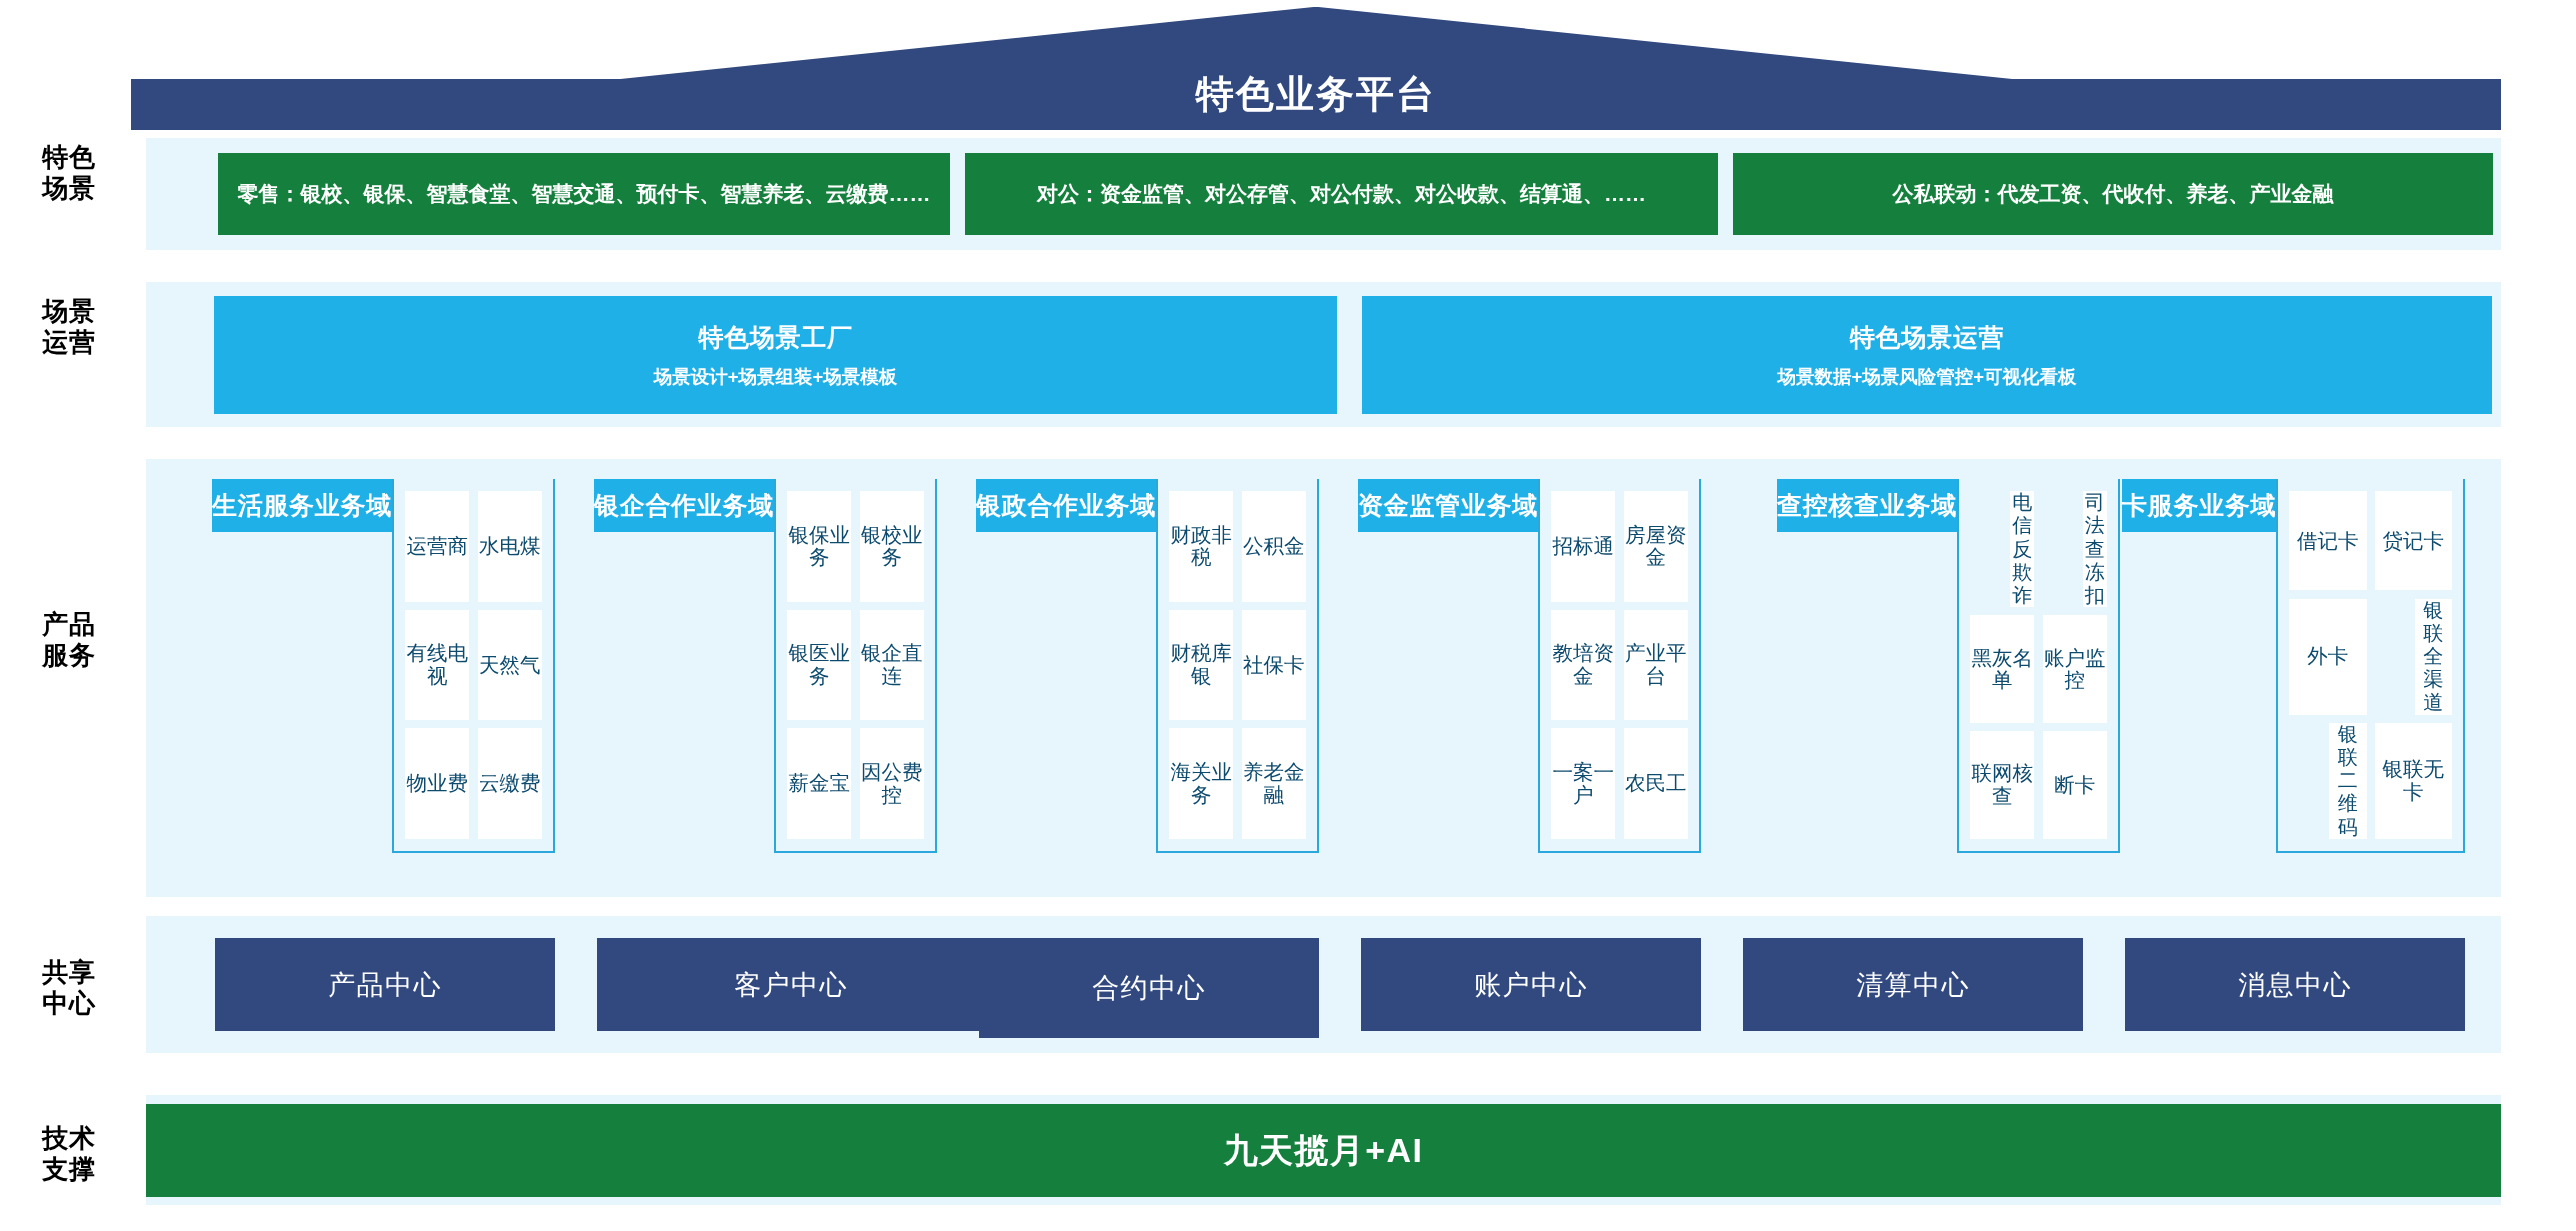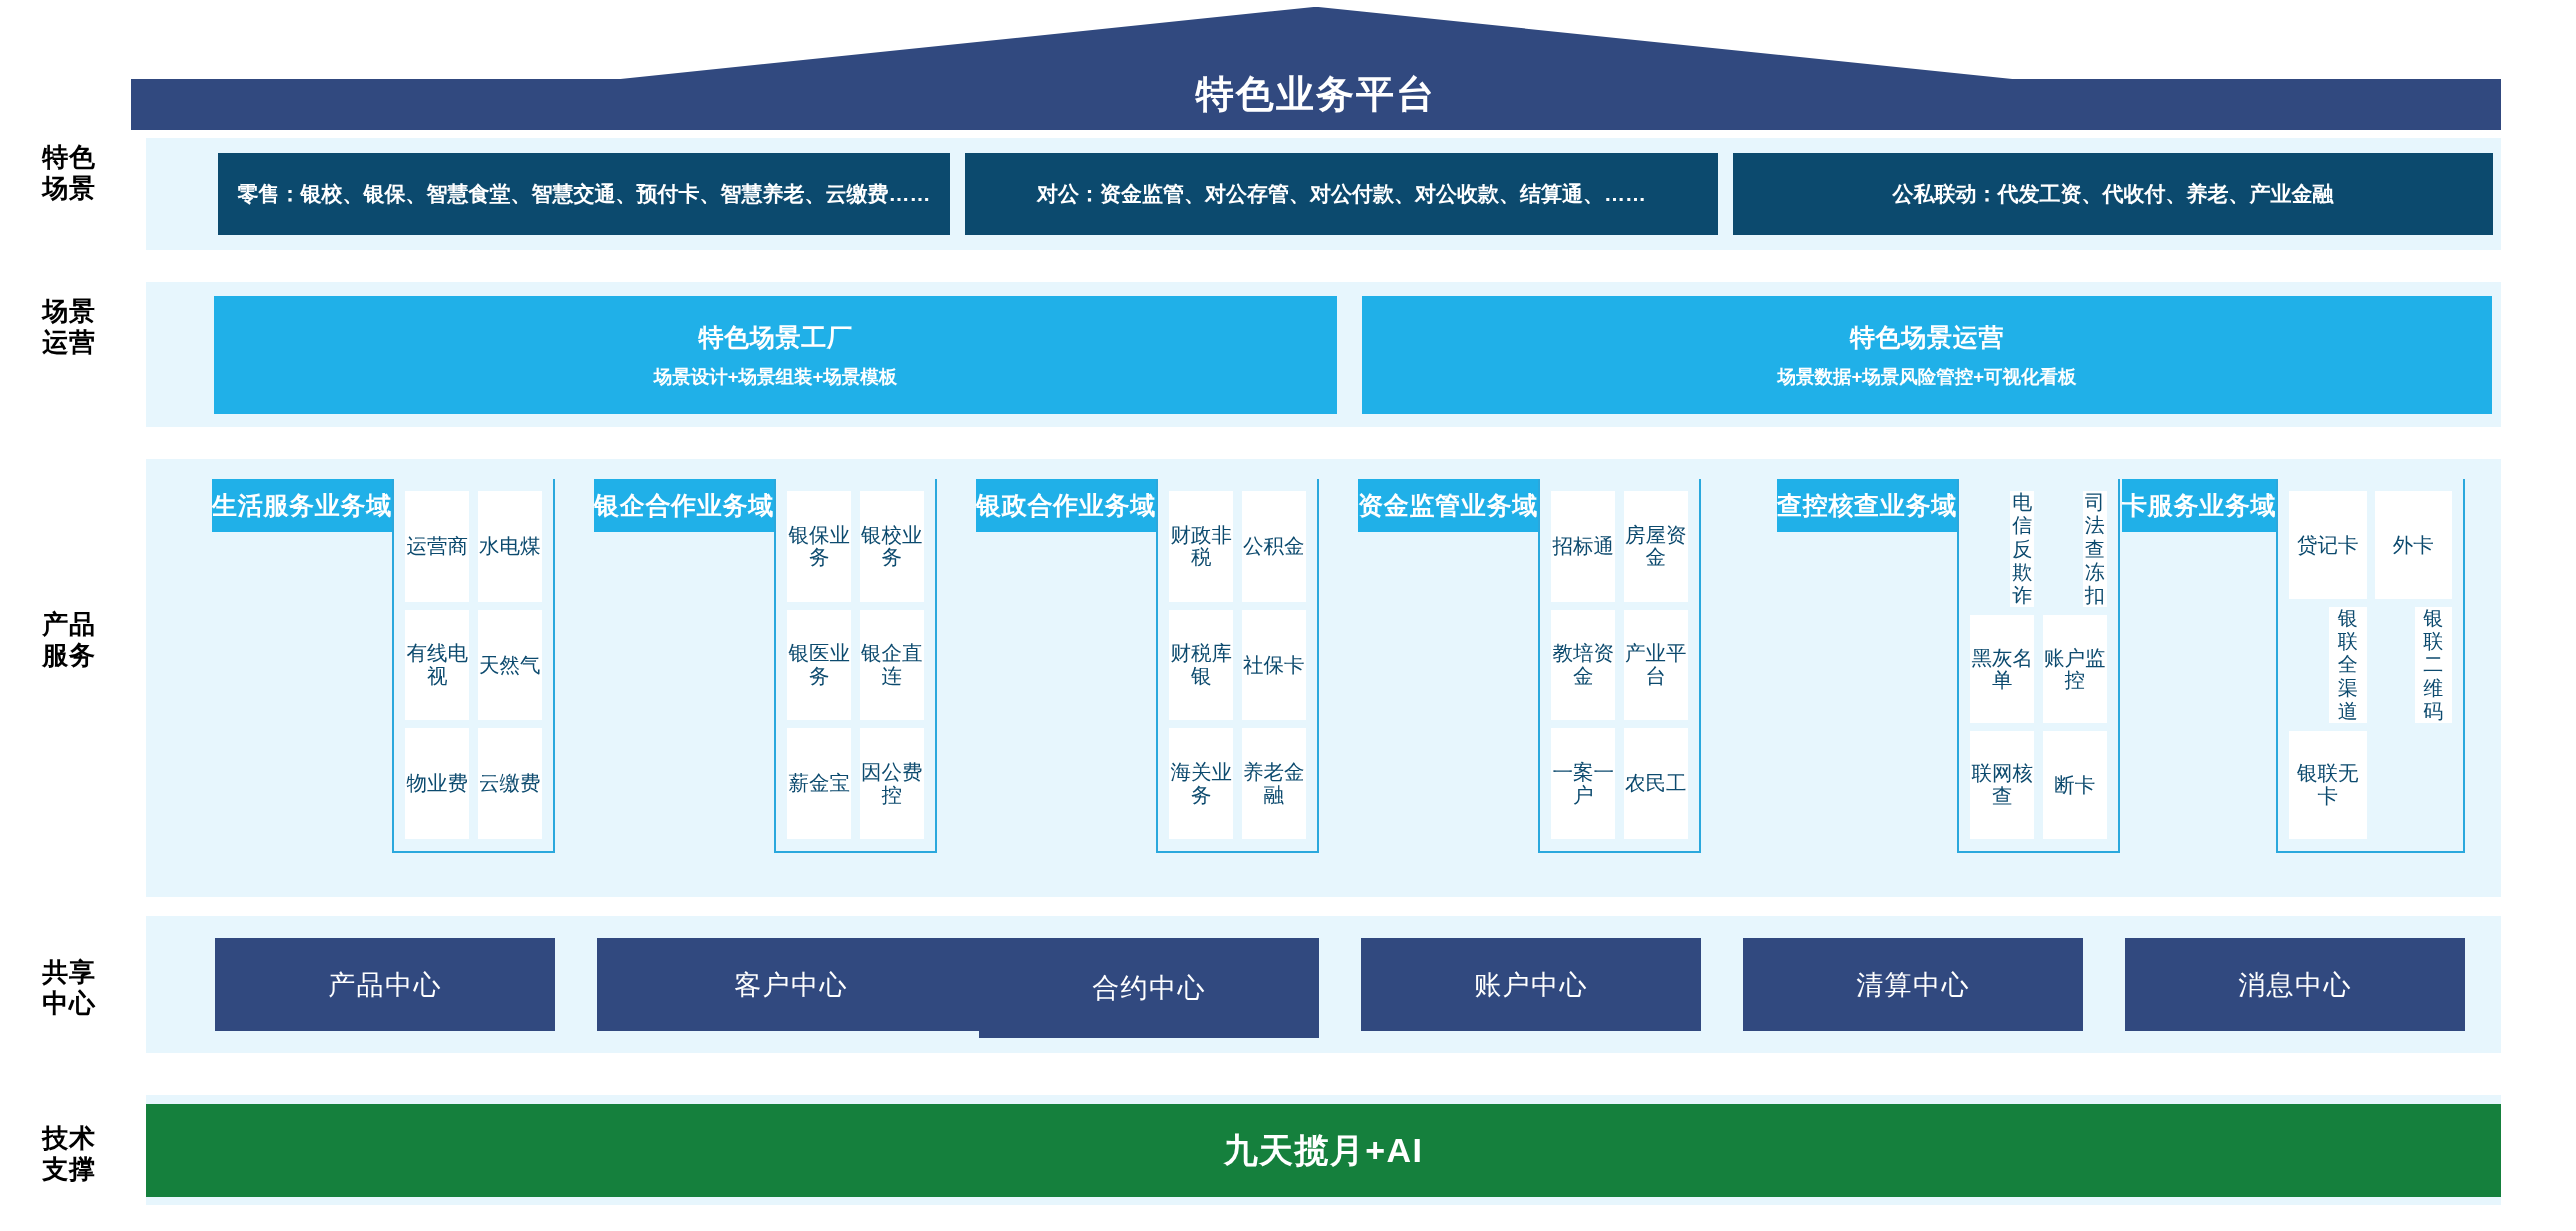--- a/index.html
+++ b/index.html
@@ -33,21 +33,21 @@
     position:absolute;left:11px;width:116px;
     text-align:center;color:#000000;font-size:26px;font-weight:bold;
     line-height:1.18;letter-spacing:0.7px;
   }
 
   
   .band{position:absolute;background:#e7f6fd;}
 
   
   .scn-box{
-    position:absolute;background:#0c4a6e;
+    position:absolute;background:#15803d;
     display:flex;align-items:center;justify-content:center;
     color:#ffffff;font-size:21px;font-weight:bold;line-height:1.42;
     text-align:left;padding:6.8px 18px;box-sizing:border-box;
   }
 
   
   .ops-box{
     position:absolute;background:#20b0e8;
     display:flex;flex-direction:column;align-items:center;justify-content:center;
     color:#ffffff;text-align:center;
@@ -180,20 +180,21 @@
       <div class="cell">黑灰名单</div>
       <div class="cell">账户监控</div>
       <div class="cell">联网核查</div>
       <div class="cell">断卡</div>
     </div>
   </div>
 
   <div class="domain" style="left:2122px;">
     <div class="domain-head">卡服务业务域</div>
     <div class="domain-body">
+      <div class="cell">借记卡</div>
       <div class="cell">贷记卡</div>
       <div class="cell">外卡</div>
       <div class="cell two-line">银联<br>全渠道</div>
       <div class="cell two-line">银联<br>二维码</div>
       <div class="cell">银联无卡</div>
     </div>
   </div>
 
   <div class="band" style="left:146px;top:916px;width:2355px;height:137px;"></div>
   <div class="center-box" style="left:215px;top:938px;width:340px;height:93px;">产品中心</div>

